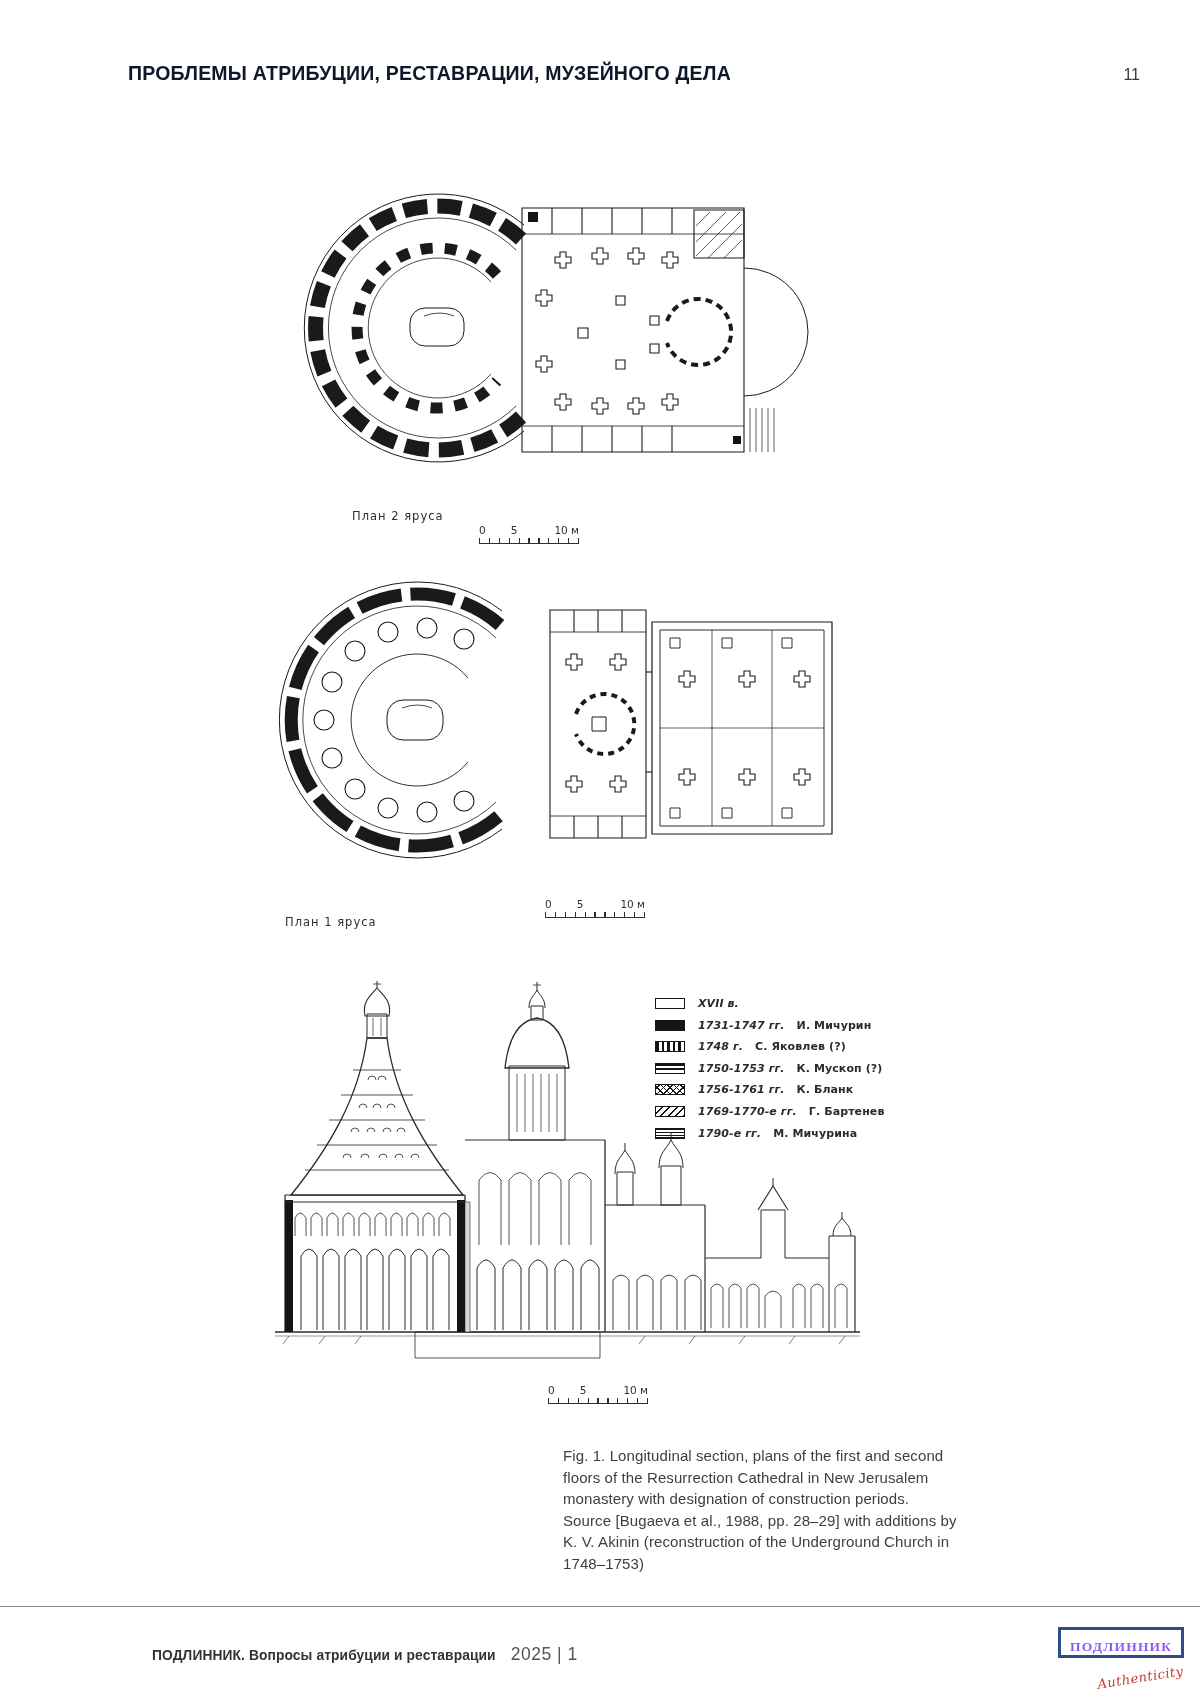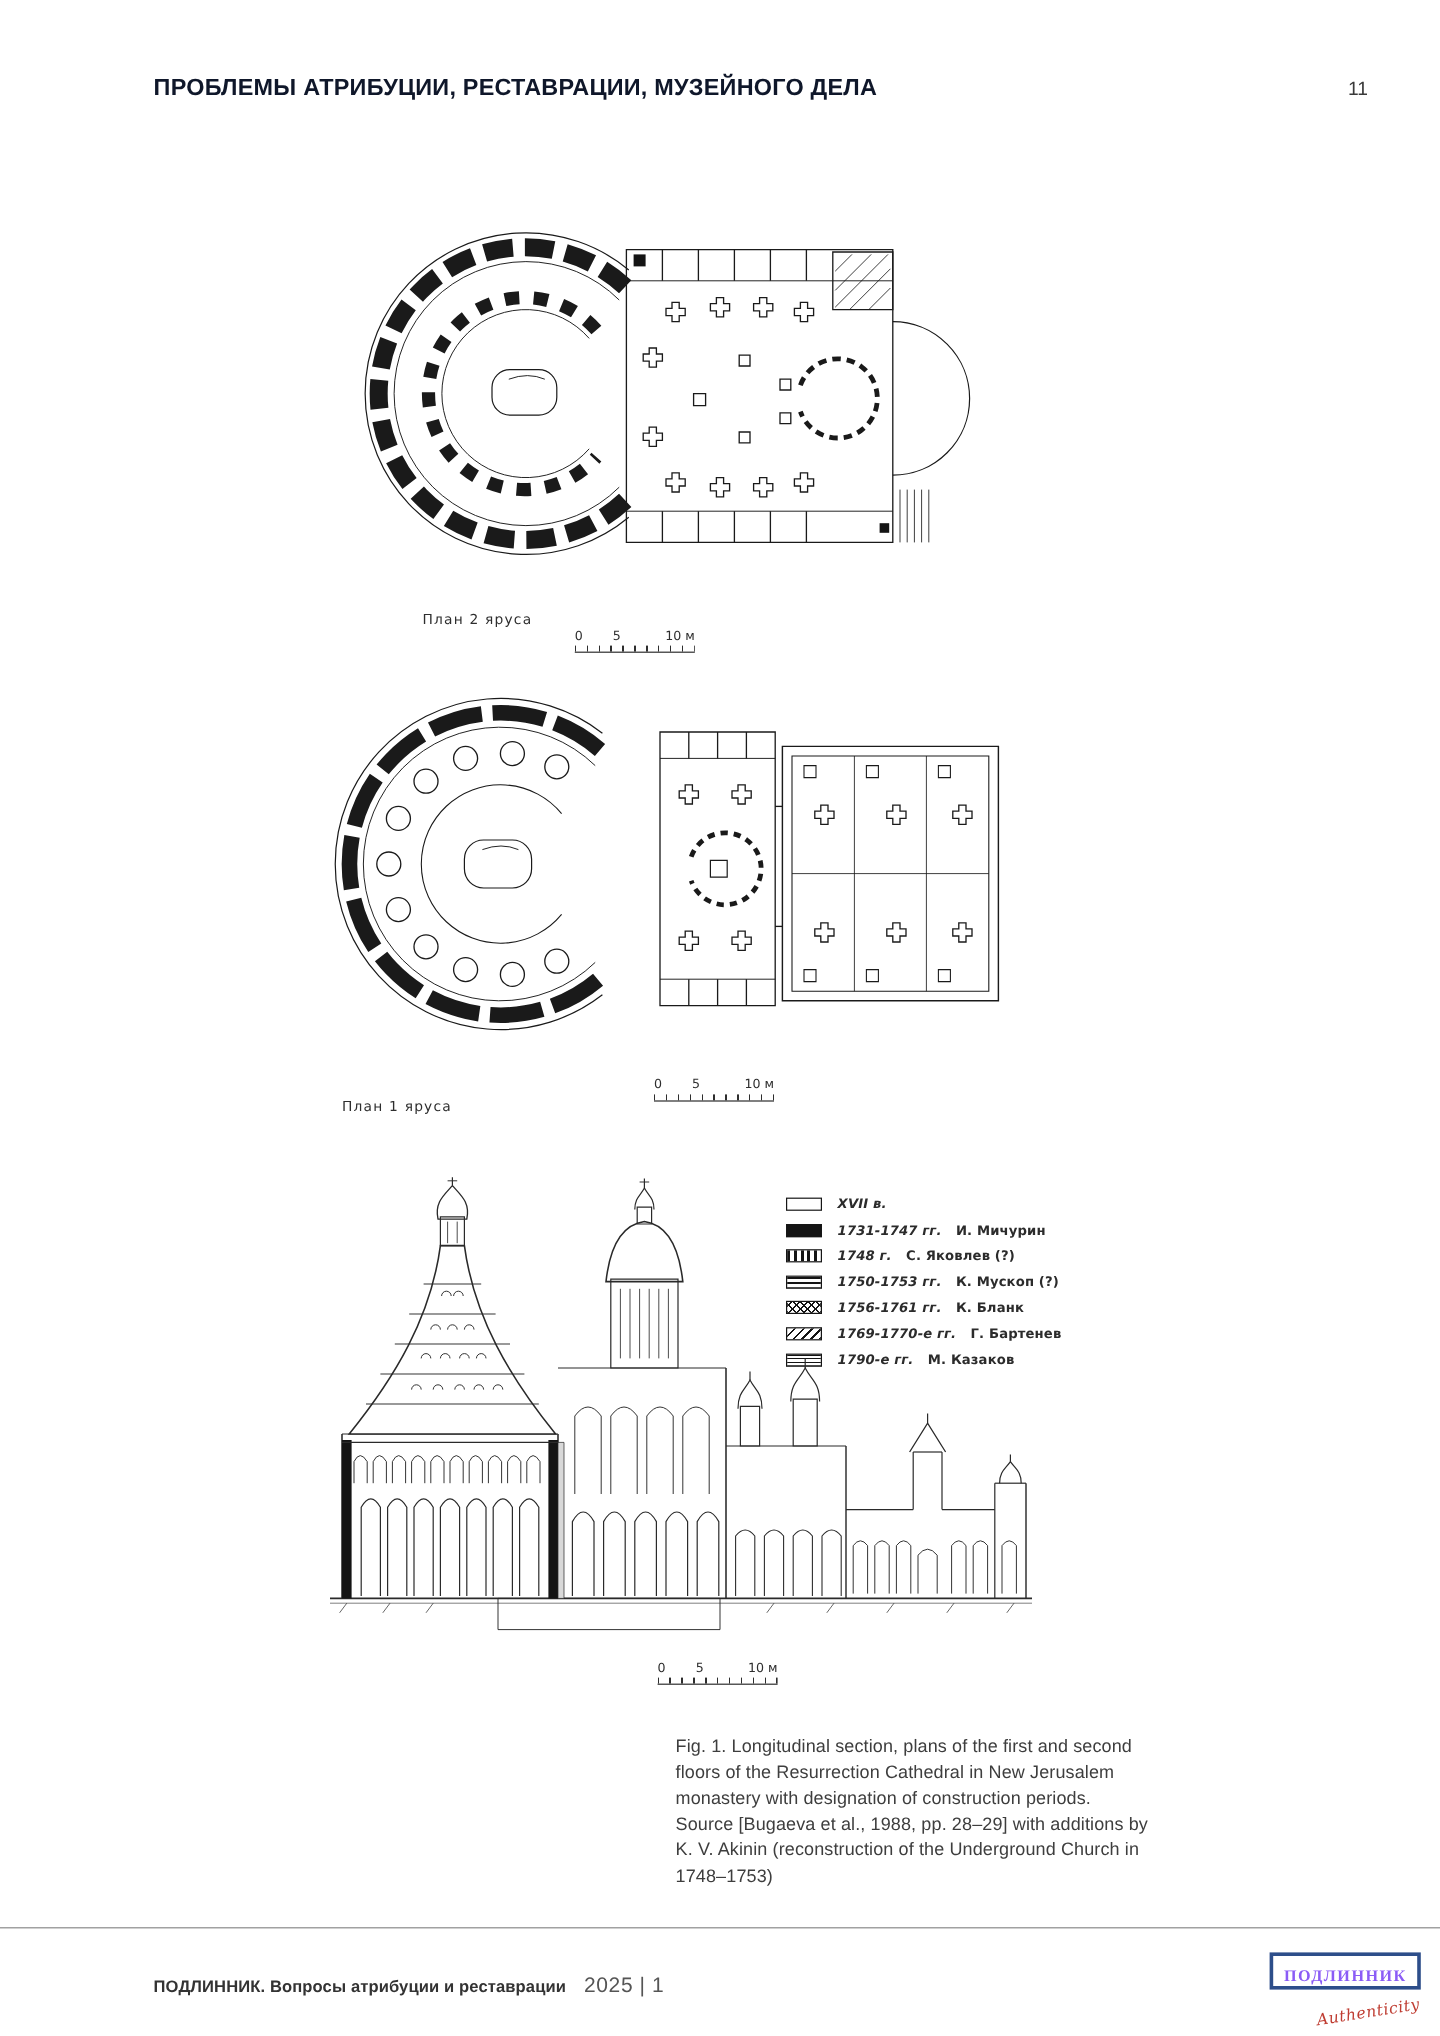--- a/index.html
+++ b/index.html
@@ -53,21 +53,21 @@
               font-family:"DejaVu Sans", sans-serif; letter-spacing:.1px;font-style:italic; }
   .lg-name  { margin-left:12px; font-size:11px; font-weight:700; color:#2b2b2b;
               font-family:"DejaVu Sans", sans-serif; letter-spacing:.1px; }
 
   .caption { top:1445px; font-size:15px; line-height:1.44; color:#3e3e3e; letter-spacing:.1px; }
   .caption-ru { left:128px; width:382px; }
   .caption-en { left:563px; width:396px; }
 
   .footer-rule { left:0; top:1606px; width:1200px; height:0; border-top:1.8px solid #8a8a8a; }
   .footer-line { left:128px; top:1644px; display:flex; align-items:baseline; gap:15px; }
-  .footer-journal { font-size:13.8px; font-weight:700; color:#333333; letter-spacing:.1px; }
+  .footer-journal { font-size:13.8px; font-weight:700; color:#333333; letter-spacing:.1px;margin-left:24px; }
   .footer-issue { font-size:17.5px; font-weight:400; color:#555555; letter-spacing:.5px; }
 
   .logo { left:1058px; top:1627px; width:122px; height:60px; }
   .logo-box {
     display:inline-block; padding:9px 9px 0 9px;
     border:3px solid #2d4e8a;
     font-family:"Liberation Serif", serif; font-weight:700; font-size:13.5px;
     letter-spacing:1.2px; color:#8b5cf6; background:#fff;
   }
   .logo-script {
@@ -260,21 +260,21 @@
       <span class="lg-name">К. Бланк</span>
     </div>
     <div class="lg-row">
       <span class="sw sw-diag"></span>
       <span class="lg-years">1769-1770-е гг.</span>
       <span class="lg-name">Г. Бартенев</span>
     </div>
     <div class="lg-row">
       <span class="sw sw-fineh"></span>
       <span class="lg-years">1790-е гг.</span>
-      <span class="lg-name">М. Казаков</span>
+      <span class="lg-name">М. Мичурина</span>
     </div>
   </div>
 
   <svg class="drawing" style="left:265px; top:980px;" width="610" height="400" viewBox="0 0 610 400">
     <g fill="none" stroke="#2a2a2a">
       <line x1="10" y1="352" x2="595" y2="352" stroke-width="1.3"></line>
       <line x1="10" y1="356" x2="595" y2="356" stroke-width="0.5"></line>
       <rect x="150" y="352" width="185" height="26" stroke-width="0.8"></rect>
       <g stroke-width="0.6">
         <line x1="24" y1="356" x2="18" y2="364"></line>

